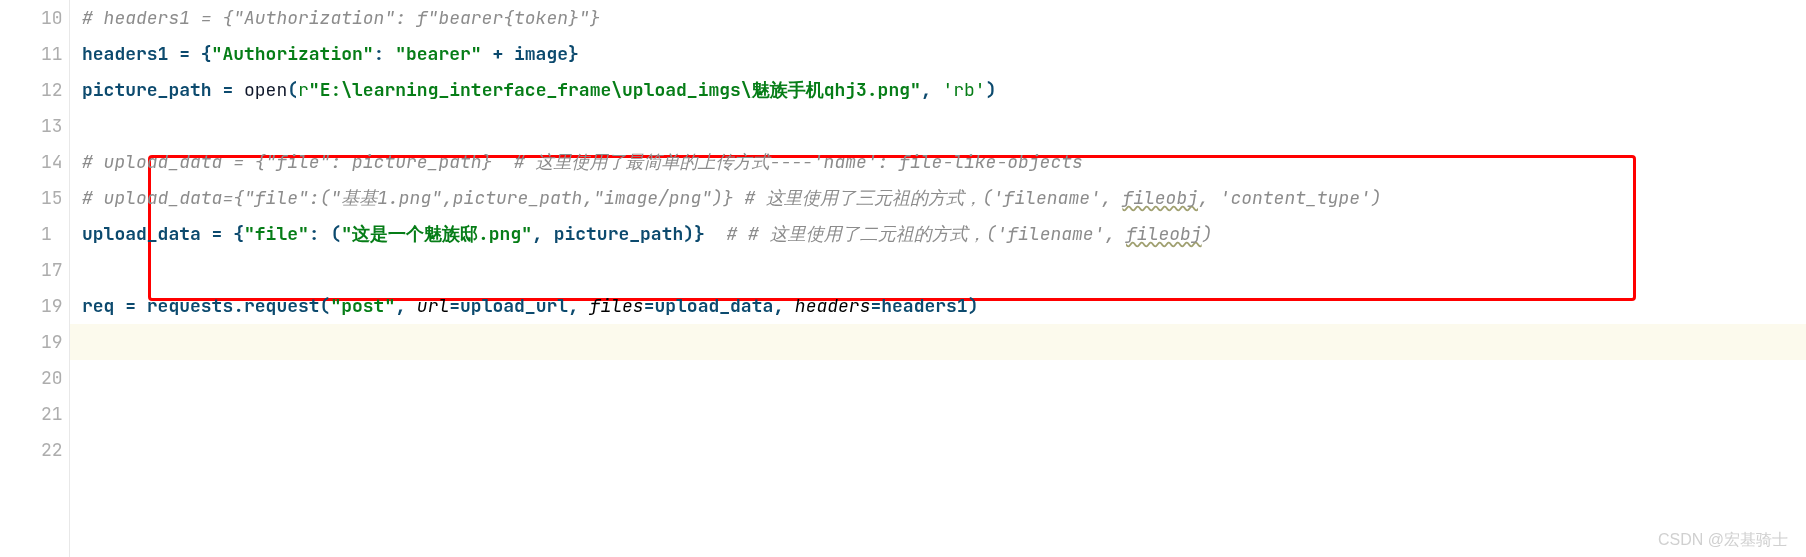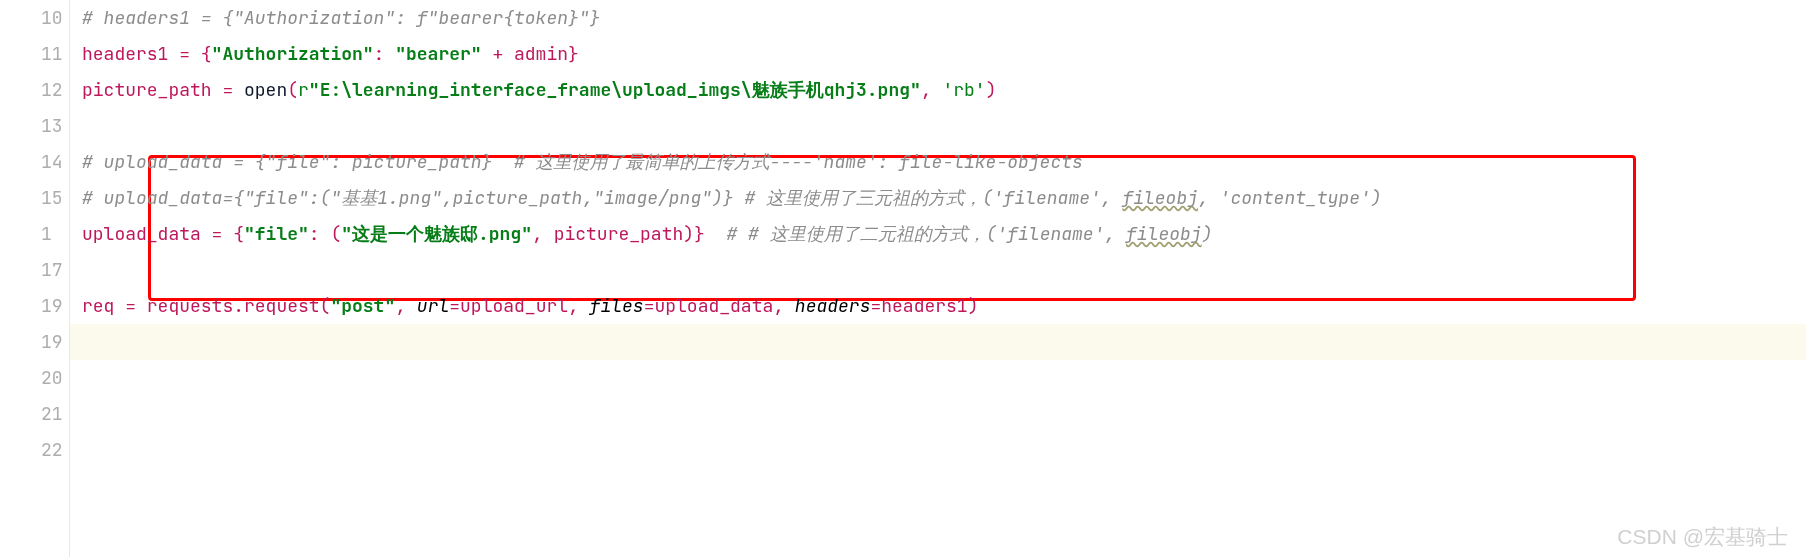--- a/index.html
+++ b/index.html
@@ -33,38 +33,38 @@
       white-space: pre;
       padding-left: 12px;
       position: relative;
     }
     .line.current { background: #fcfaed; }
     .c-comment { color: #8c8c8c; font-style: italic; }
     .c-string { color: #067d17; }
     .c-underline { text-decoration: underline; text-decoration-color: #067d17; }
     .c-builtin { color: #0f172a; }
     .c-param { color: #000000; font-style: italic; }
-    .c-default { color: #be185d; }
+    .c-default { color: #0c4a6e; font-weight: bold; }
     .c-strbold { color: #067d17; font-weight: 600; }
     .c-typo { text-decoration: underline wavy #a0a070; text-decoration-skip-ink: none; }
     .redbox {
       position: absolute;
       left: 78px;
       top: 155px;
       width: 1488px;
       height: 146px;
       border: 3px solid #ff0000;
       border-radius: 4px;
       pointer-events: none;
     }
     .watermark {
       position: absolute;
       right: 18px;
       bottom: 6px;
-      font-size: 21px;
+      font-size: 16px;
       color: #d0d0d0;
       font-family: sans-serif;
       font-style: normal;
     }
   </style>
 </head>
 <body>
 
 <div class="editor">
   <div class="gutter">
@@ -78,21 +78,21 @@
       <div class="ln">17</div>
       <div class="ln">19</div>
       <div class="ln">19</div>
       <div class="ln">20</div>
       <div class="ln">21</div>
       <div class="ln current-gutter">22</div>
     </div>
   <div class="code">
     <div class="redbox"></div>
   <div class="line"><span class="c-comment"># headers1 = {"Authorization": f"bearer{token}"}</span></div>
-      <div class="line"><span class="c-default">headers1 = {</span><span class="c-strbold">"Authorization"</span><span class="c-default">: </span><span class="c-strbold">"bearer"</span><span class="c-default"> + admin}</span></div>
+      <div class="line"><span class="c-default">headers1 = {</span><span class="c-strbold">"Authorization"</span><span class="c-default">: </span><span class="c-strbold">"bearer"</span><span class="c-default"> + image}</span></div>
       <div class="line"><span class="c-default">picture_path = </span><span class="c-builtin">open</span><span class="c-default">(</span><span class="c-string">r</span><span class="c-strbold">"E:\learning_interface_frame\upload_imgs\魅族手机qhj3.png"</span><span class="c-default">, </span><span class="c-string">'rb'</span><span class="c-default">)</span></div>
       <div class="line"></div>
       <div class="line"><span class="c-comment"># upload_data = {"file": picture_path}  # 这里使用了最简单的上传方式----'name': file-like-objects</span></div>
       <div class="line"><span class="c-comment"># upload_data={"file":("基基1.png",picture_path,"image/png")} # 这里使用了三元祖的方式，('filename', </span><span class="c-comment c-typo">fileobj</span><span class="c-comment">, 'content_type')</span></div>
       <div class="line"><span class="c-default">upload_data = {</span><span class="c-strbold">"file"</span><span class="c-default">: (</span><span class="c-strbold">"这是一个魅族邸.png"</span><span class="c-default">, picture_path)}  </span><span class="c-comment"># # 这里使用了二元祖的方式，('filename', </span><span class="c-comment c-typo">fileobj</span><span class="c-comment">)</span></div>
       <div class="line"></div>
       <div class="line"><span class="c-default">req = requests.request(</span><span class="c-strbold">"post"</span><span class="c-default">, </span><span class="c-param">url</span><span class="c-default">=upload_url, </span><span class="c-param">files</span><span class="c-default">=upload_data, </span><span class="c-param">headers</span><span class="c-default">=headers1)</span></div>
       <div class="line current"></div>
     </div>
 </div>

